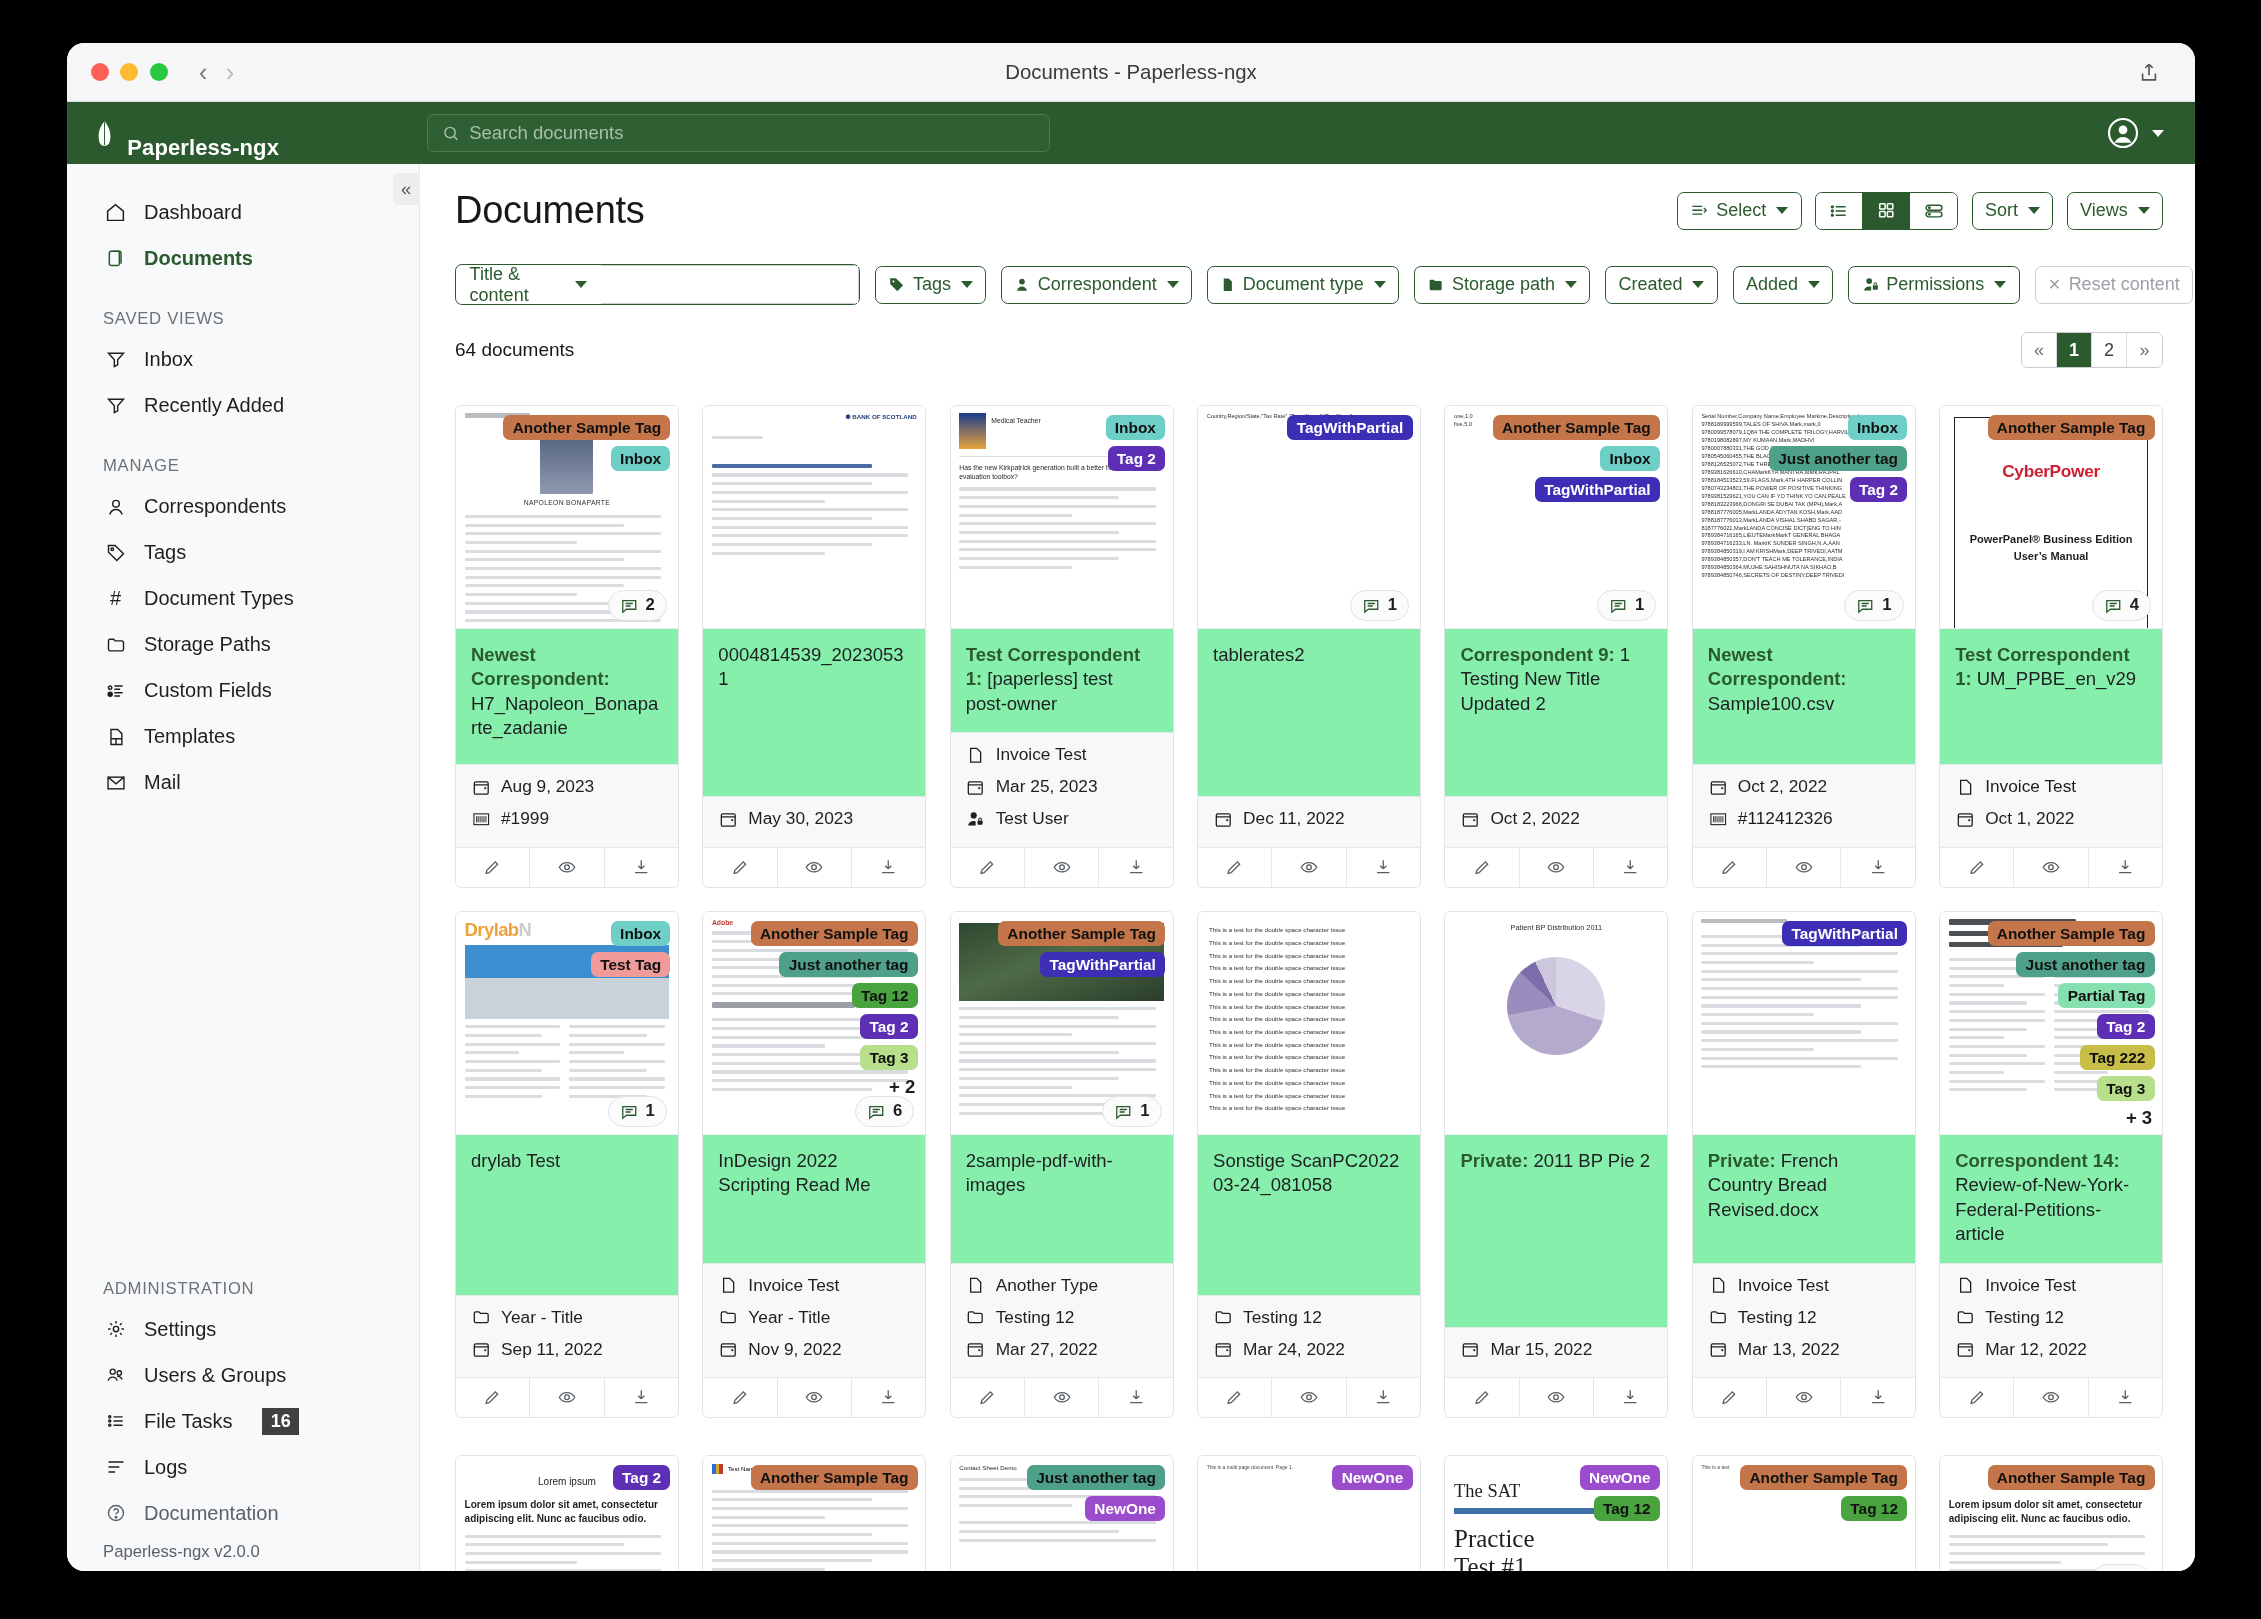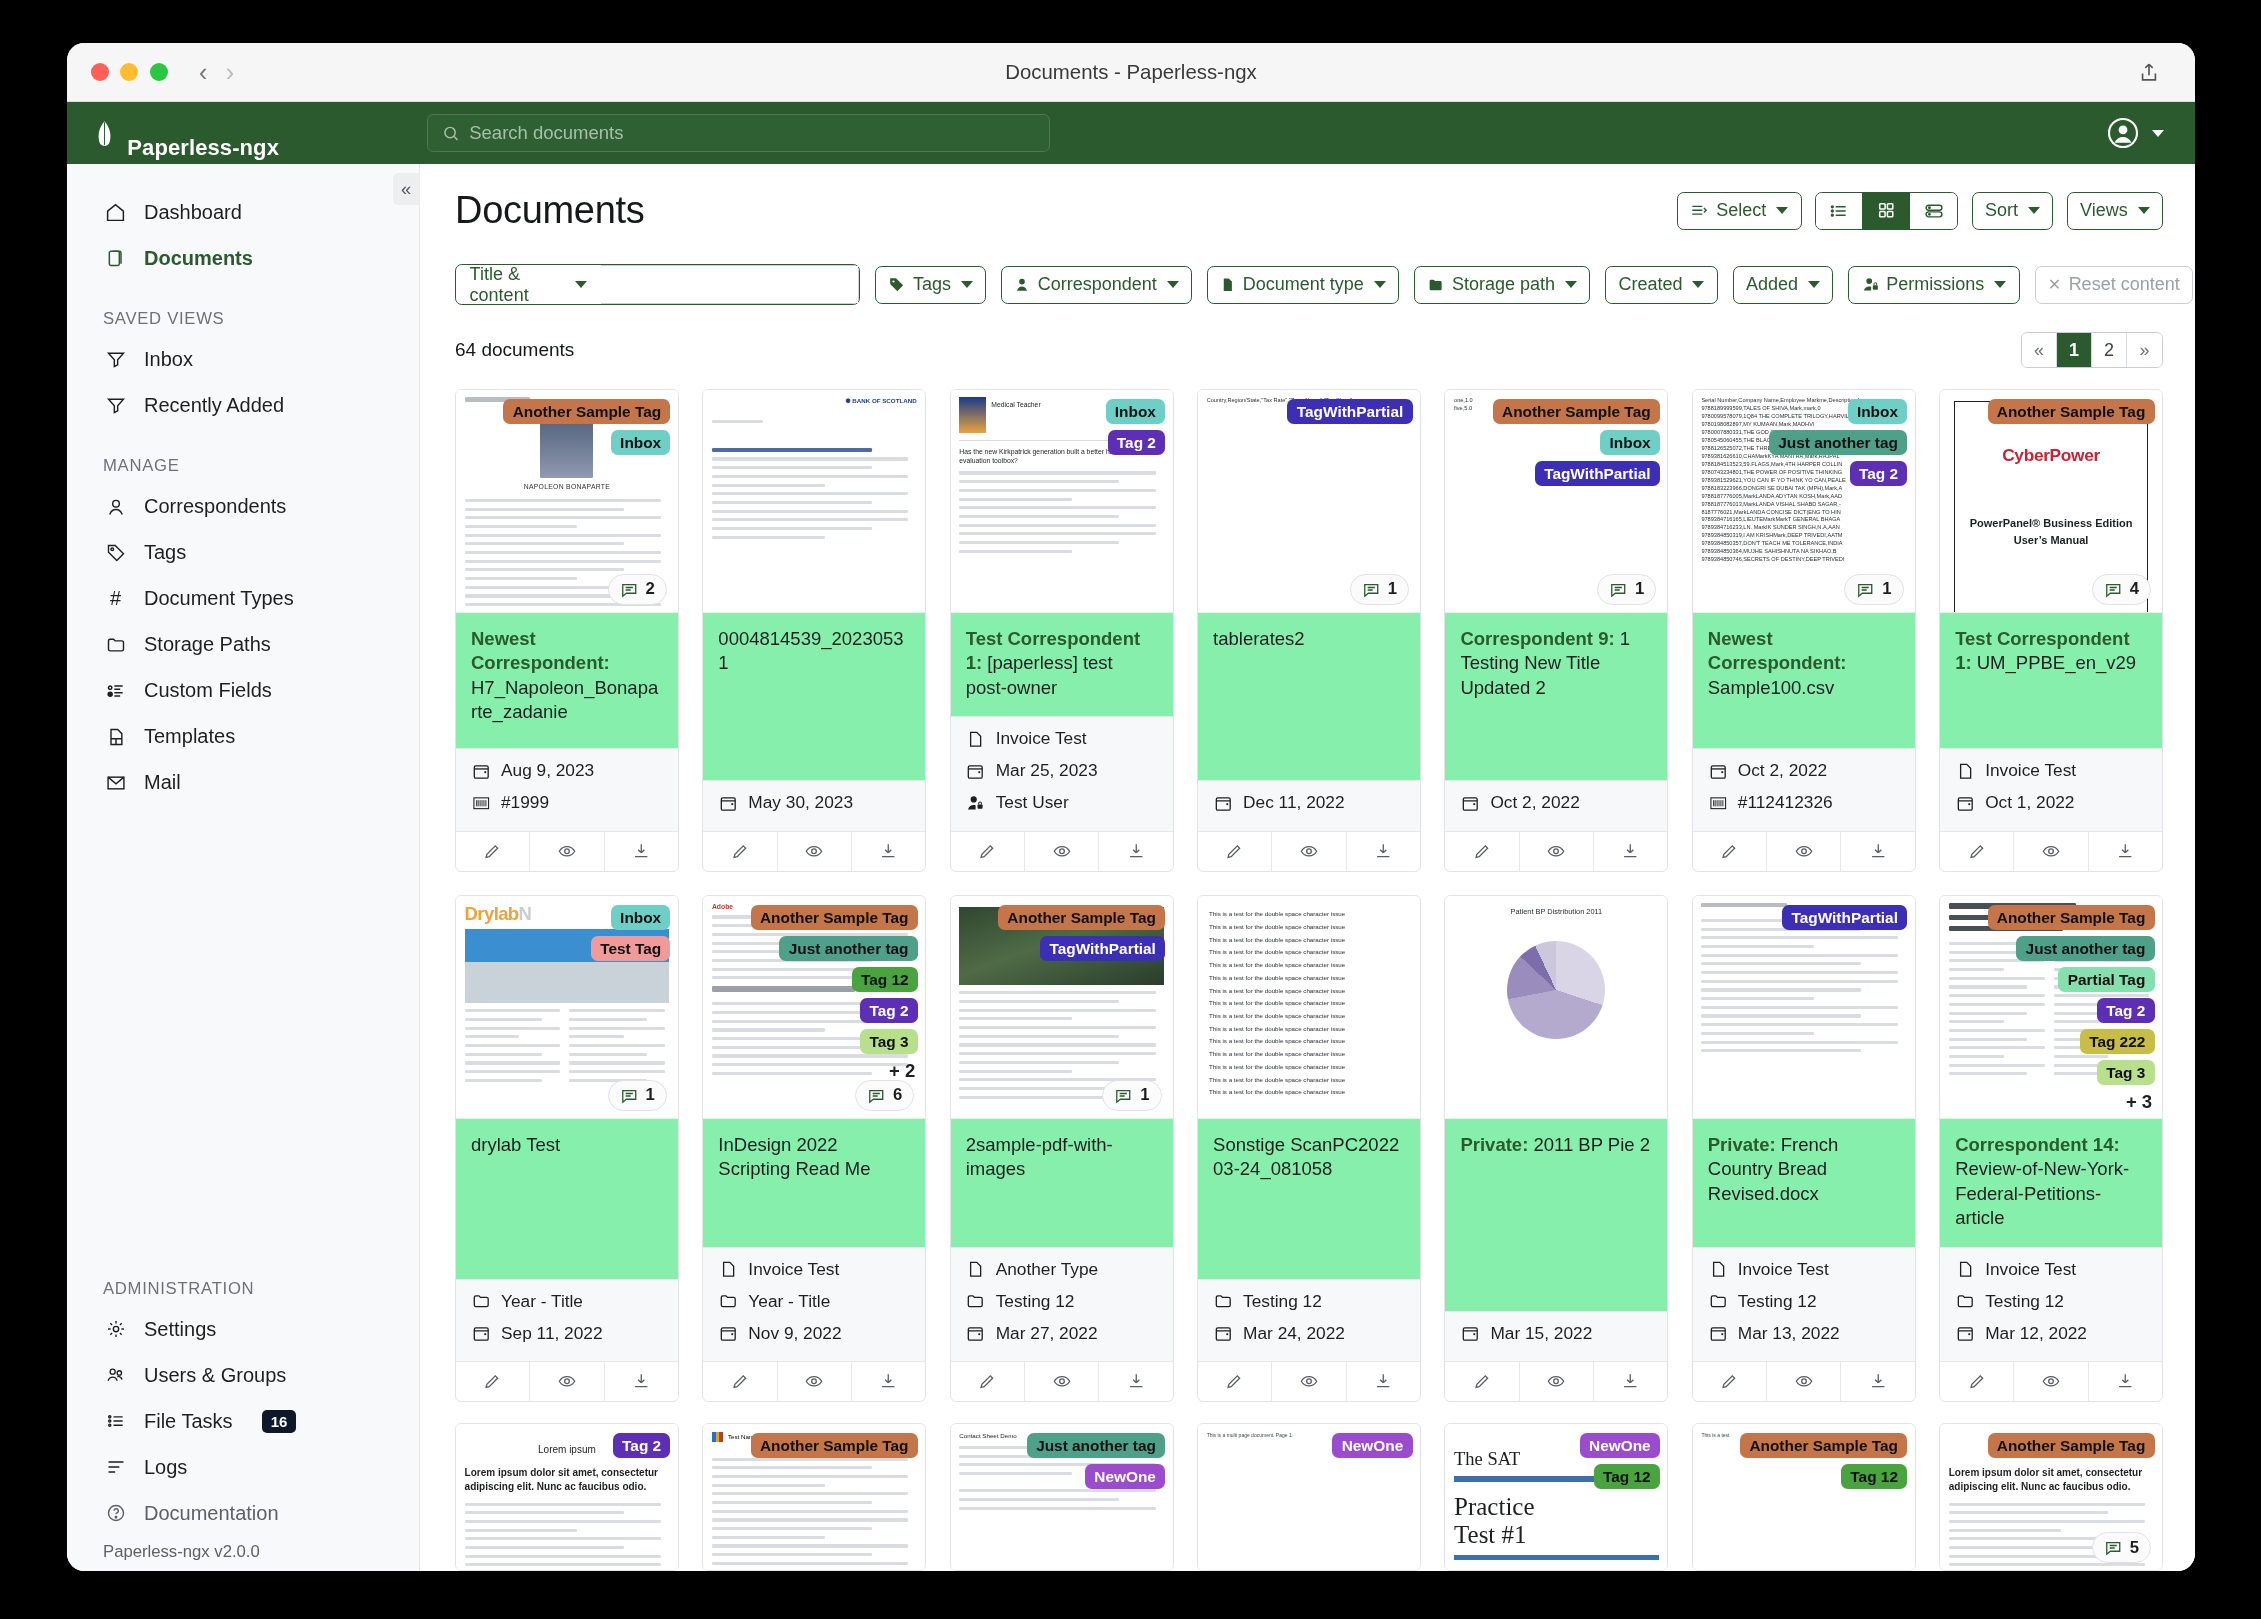--- a/index.html
+++ b/index.html
@@ -60,22 +60,22 @@
     display:flex; align-items:center; gap:16px; height:46px; padding-left:36px;
     font-size:20px; color:#1d1f21; cursor:pointer;
   }
   .navitem.active { color:#2a5a2e; font-weight:700; }
   .navitem .ico { width:25px; height:25px; display:flex; align-items:center; justify-content:center; flex:0 0 25px;}
   .navsection {
     padding-left:36px; font-size:16.7px; letter-spacing:0.7px; color:#6d7276;
     margin-top:28px; margin-bottom:7.4px;
   }
   .badge-red {
-    background:#0f172a; color:#fff; font-size:15px; font-weight:700;
-    border-radius:5px; padding:3.1px 8.6px; margin-left:13.6px;
+    background:#404040; color:#fff; font-size:18px; font-weight:700;
+    border-radius:0; padding:3.1px 8.6px; margin-left:13.6px;
   }
   .sidebar-bottom { position:absolute; bottom:0; left:0; right:0; padding-bottom:8.6px; }
   .doc-link { color:#5c6166; }
   .version { padding-left:36px; font-size:16.7px; color:#5c6166; margin-top:6.2px; }
   .collapse-btn {
     position:absolute; right:-0.6px; top:8.6px; width:27px; height:32px;
     background:#eceef0; border-radius:5.6px 0 0 5.6px; display:flex;
     align-items:center; justify-content:center; color:#56595c; font-size:18.5px;
   }
 
@@ -108,21 +108,21 @@
   .countrow { display:flex; align-items:center; justify-content:space-between; margin-top:27px; }
   .count { font-size:19px; color:#16181a; }
   .pager { display:flex; border:0.6px solid #c9ccd0; border-radius:6.2px; overflow:hidden; height:36px;}
   .pg { min-width:35px; padding:0 8.6px; display:flex;align-items:center;justify-content:center;
         font-size:18px; color:#3a4246; border-right:0.6px solid #d8dbdf; background:#fff; cursor:pointer;}
   .pg:last-child{border-right:none;}
   .pg.active { background:#2a5a2e; color:#fff; font-weight:600;}
   .pg.arrow { color:#6d7276; }
 
   
-  .grid { display:grid; grid-template-columns:repeat(7,1fr); gap:23.5px; margin-top:21px; }
+  .grid { display:grid; grid-template-columns:repeat(7,1fr); gap:23.5px; margin-top:37px; }
   .card {
     border:0.6px solid #e1e3e6; border-radius:6.2px; background:#fff; overflow:hidden;
     display:flex; flex-direction:column; position:relative;
   }
   .thumb { position:relative; height:223px; background:#fff; overflow:hidden; border-bottom:0.6px solid #eceef0;}
   .tagstack { position:absolute; top:8.6px; right:7.4px; display:flex; flex-direction:column; align-items:flex-end; gap:5.6px; z-index:3;}
   .tag {
     font-size:15.4px; font-weight:700; border-radius:6.8px; padding:3.1px 9.3px; white-space:nowrap;
     line-height:1.25;
   }

